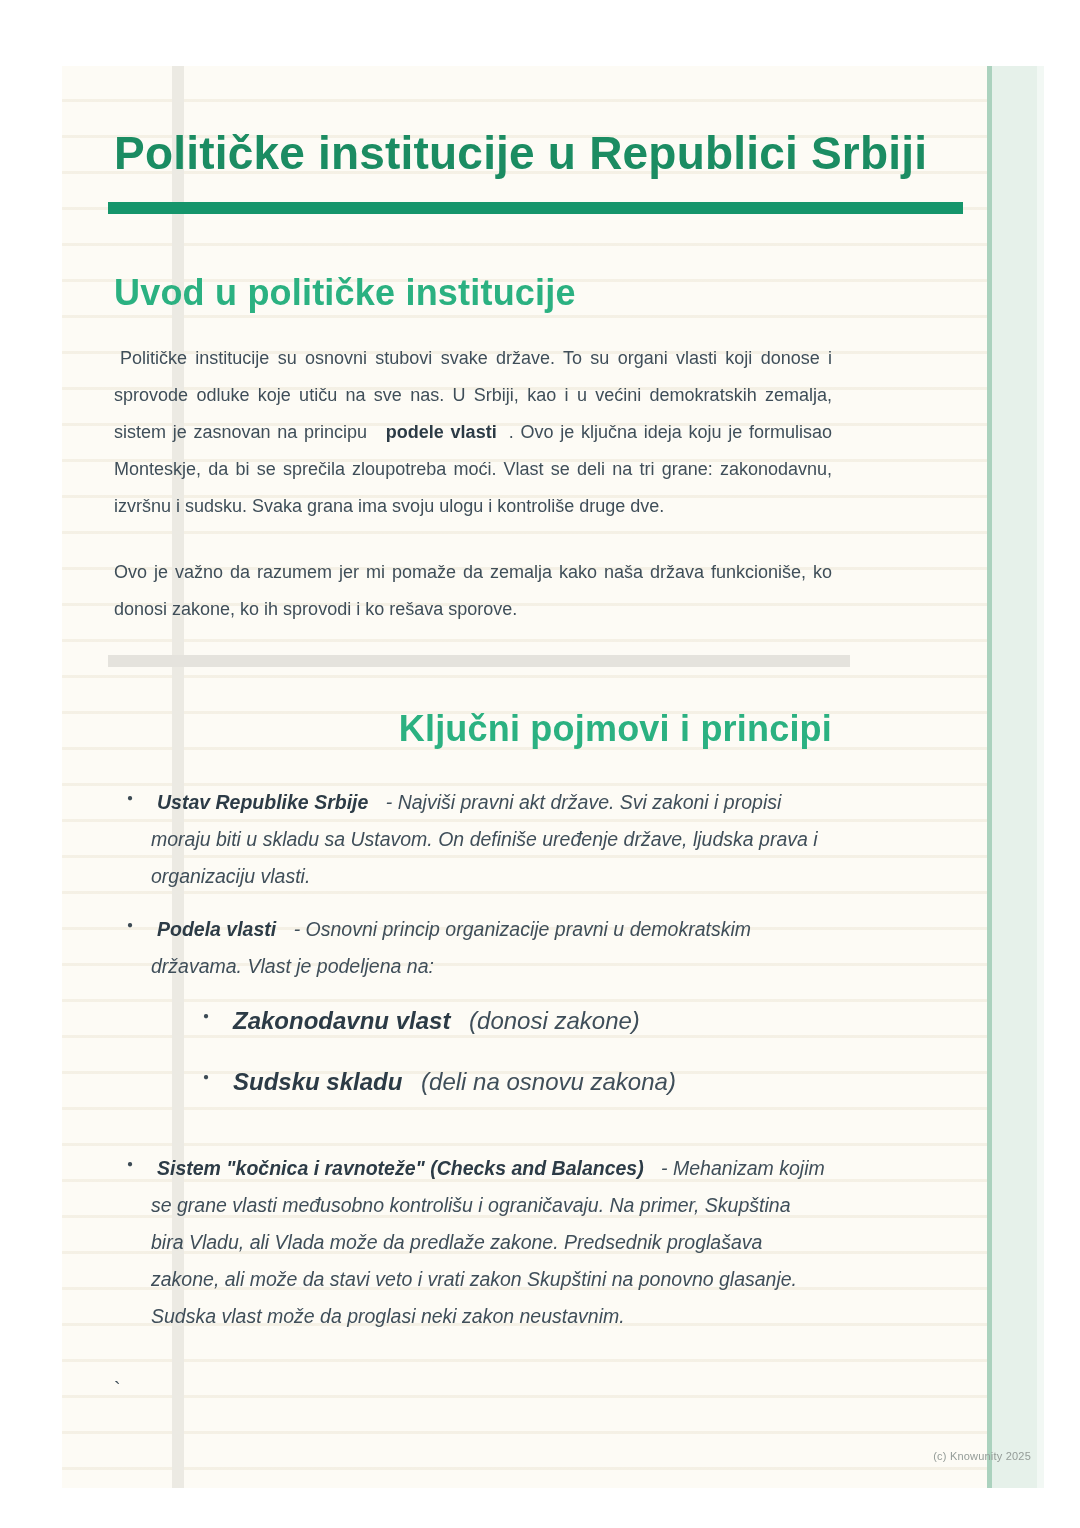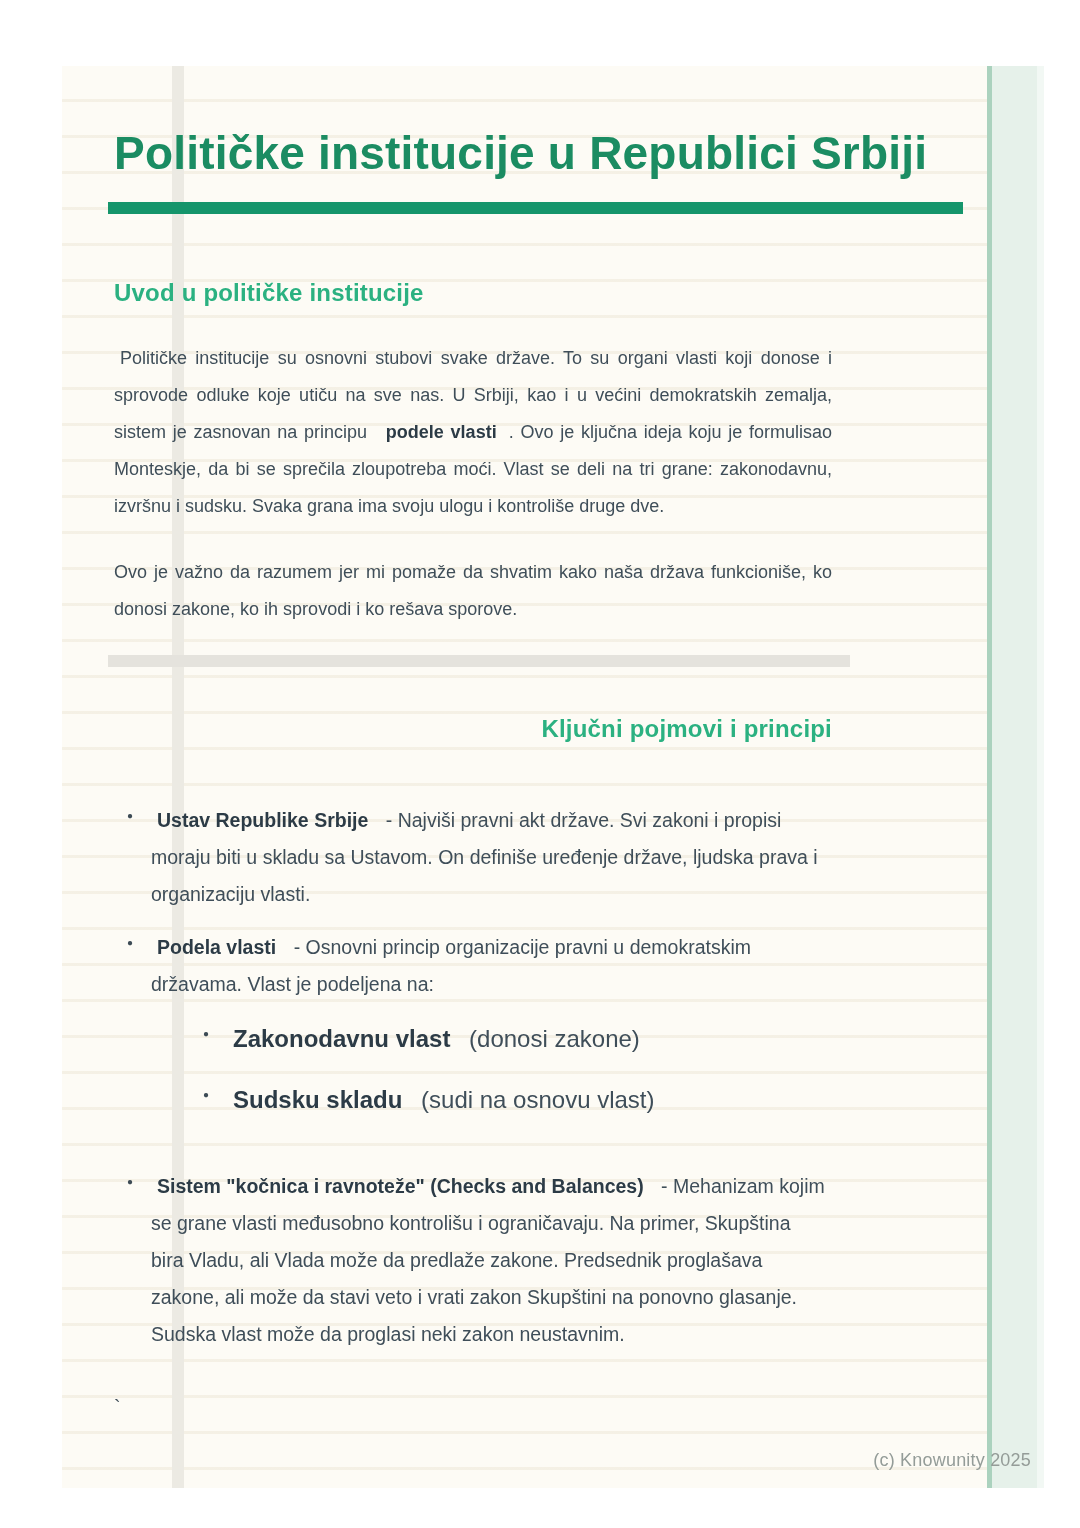--- a/index.html
+++ b/index.html
@@ -30,34 +30,34 @@
 
   .content { position:absolute; left:40px; top:38px; width:742px; }
 
   h1.doc-title {
     width:880px; font-size:46px; line-height:75px; font-weight:700;
     color:#1b8c62; letter-spacing:0.2px;
   }
   .title-rule { width:855px; height:6px; background:#15956b; margin-top:5px; }
 
   h2.sec-heading {
-    font-size:24px; line-height:36px; font-weight:700; color:#2bb181;
+    font-size:36px; line-height:36px; font-weight:700; color:#2bb181;
     margin-top:55px; letter-spacing:0.2px;
   }
   h2.sec-heading.second { margin-top:38px;text-align:right; }
 
   p.body-par {
     margin-top:17px; font-size:18px; line-height:37px; color:#3f4e59;
     text-align:justify;
   }
   p.body-par b, li b { font-weight:700; color:#2c3b46; }
 
   .sec-divider { width:742px; height:2px; background:#e5e3dd; margin-top:21px; }
 
-  ul.key-list { list-style:none; margin-top:37px; }
+  ul.key-list { list-style:none; margin-top:19px;font-style:italic; }
   ul.key-list > li {
     position:relative; padding-left:37px; margin-bottom:4px;
     font-size:19.5px; line-height:37px; color:#3f4e59; text-align:left;
   }
   ul.key-list > li::before {
     content:"●"; position:absolute; left:13px; top:1px;
     font-size:10px; color:#3d4b55;
   }
   ul.sub-list { list-style:none; margin:5px 0 10px 33px; }
   ul.sub-list > li {
@@ -66,52 +66,52 @@
   }
   ul.sub-list > li::before {
     content:"●"; position:absolute; left:13px; top:1px;
     font-size:10px; color:#3d4b55;
   }
 
   p.stray { margin-top:14px; font-size:19.5px; line-height:37px; color:#3f4e59; }
 
   .footer-credit {
     position:absolute; right:7px; top:1378px;
-    font-size:18px; color:#949c98; letter-spacing:0.2px;
+    font-size:11px; color:#949c98; letter-spacing:0.2px;
   }
 </style>
 </head>
 <body>
 
 <div class="page">
   <div class="paper">
     <div class="vline"></div>
     <div class="band"></div>
 
     <div class="content">
       <h1 class="doc-title">Političke institucije u Republici Srbiji</h1>
       <div class="title-rule"></div>
 
       <h2 class="sec-heading">Uvod u političke institucije</h2>
 
       <p class="body-par"><span>Političke institucije su osnovni stubovi svake države. To su organi vlasti koji donose i sprovode odluke koje utiču na sve nas. U Srbiji, kao i u većini demokratskih zemalja, sistem je zasnovan na principu </span><b>podele vlasti</b><span>. Ovo je ključna ideja koju je formulisao Monteskje, da bi se sprečila zloupotreba moći. Vlast se deli na tri grane: zakonodavnu, izvršnu i sudsku. Svaka grana ima svoju ulogu i kontroliše druge dve.</span></p>
 
-      <p class="body-par">Ovo je važno da razumem jer mi pomaže da shvatim kako naša država funkcioniše, ko donosi zakone, ko ih sprovodi i ko rešava sporove.</p>
+      <p class="body-par">Ovo je važno da razumem jer mi pomaže da zemalja kako naša država funkcioniše, ko donosi zakone, ko ih sprovodi i ko rešava sporove.</p>
 
       <div class="sec-divider"></div>
 
       <h2 class="sec-heading second">Ključni pojmovi i principi</h2>
 
       <ul class="key-list">
         <li><b>Ustav Republike Srbije</b><span> - Najviši pravni akt države. Svi zakoni i propisi moraju biti u skladu sa Ustavom. On definiše uređenje države, ljudska prava i organizaciju vlasti.</span></li>
 
         <li><b>Podela vlasti</b><span> - Osnovni princip organizacije pravni u demokratskim državama. Vlast je podeljena na:</span>
           <ul class="sub-list">
             <li><b>Zakonodavnu vlast</b><span> (donosi zakone)</span></li>
-            <li><b>Sudsku skladu</b><span> (sudi na osnovu vlast)</span></li>
+            <li><b>Sudsku skladu</b><span> (deli na osnovu zakona)</span></li>
           </ul>
         </li>
 
         <li><b>Sistem "kočnica i ravnoteže" (Checks and Balances)</b><span> - Mehanizam kojim se grane vlasti međusobno kontrolišu i ograničavaju. Na primer, Skupština bira Vladu, ali Vlada može da predlaže zakone. Predsednik proglašava zakone, ali može da stavi veto i vrati zakon Skupštini na ponovno glasanje. Sudska vlast može da proglasi neki zakon neustavnim.</span></li>
       </ul>
 
       <p class="stray">`</p>
     </div>
 
     <div class="footer-credit">(c) Knowunity 2025</div>

